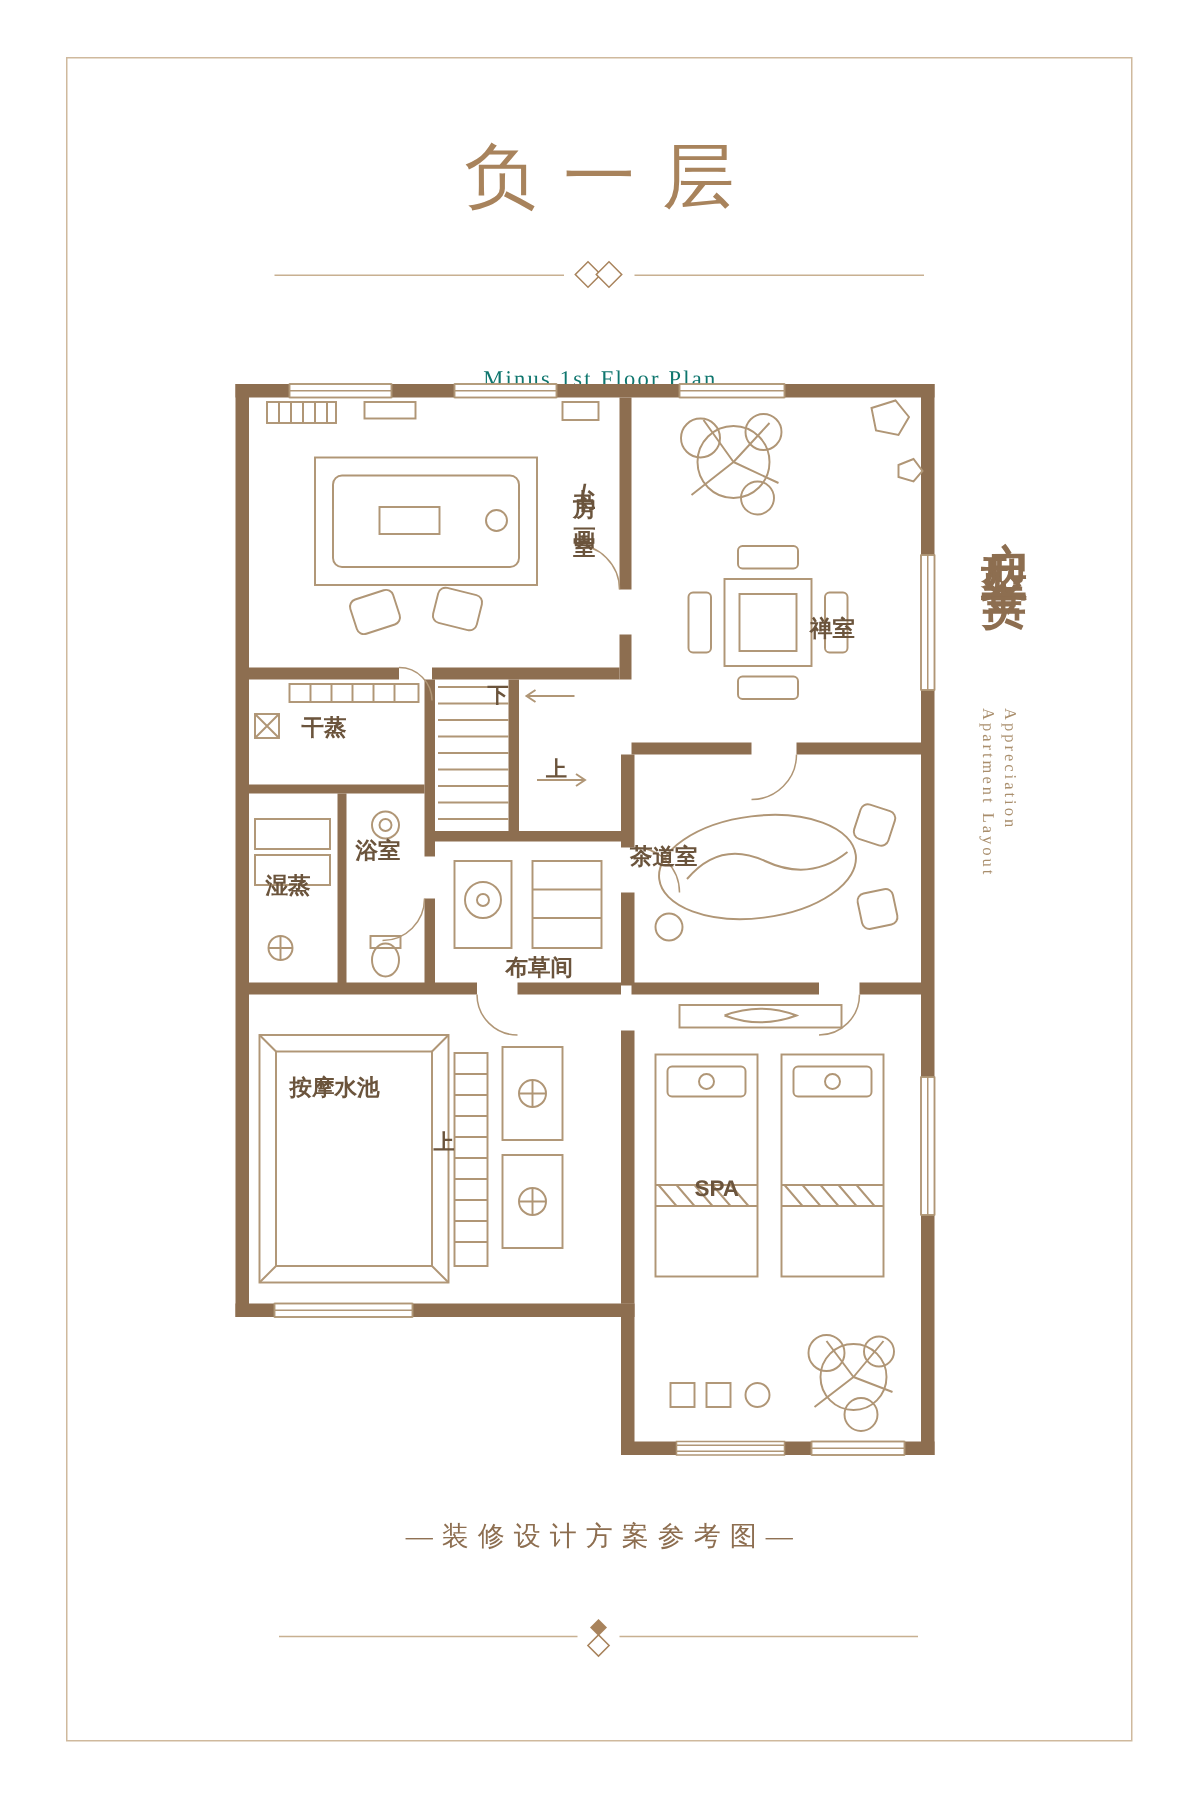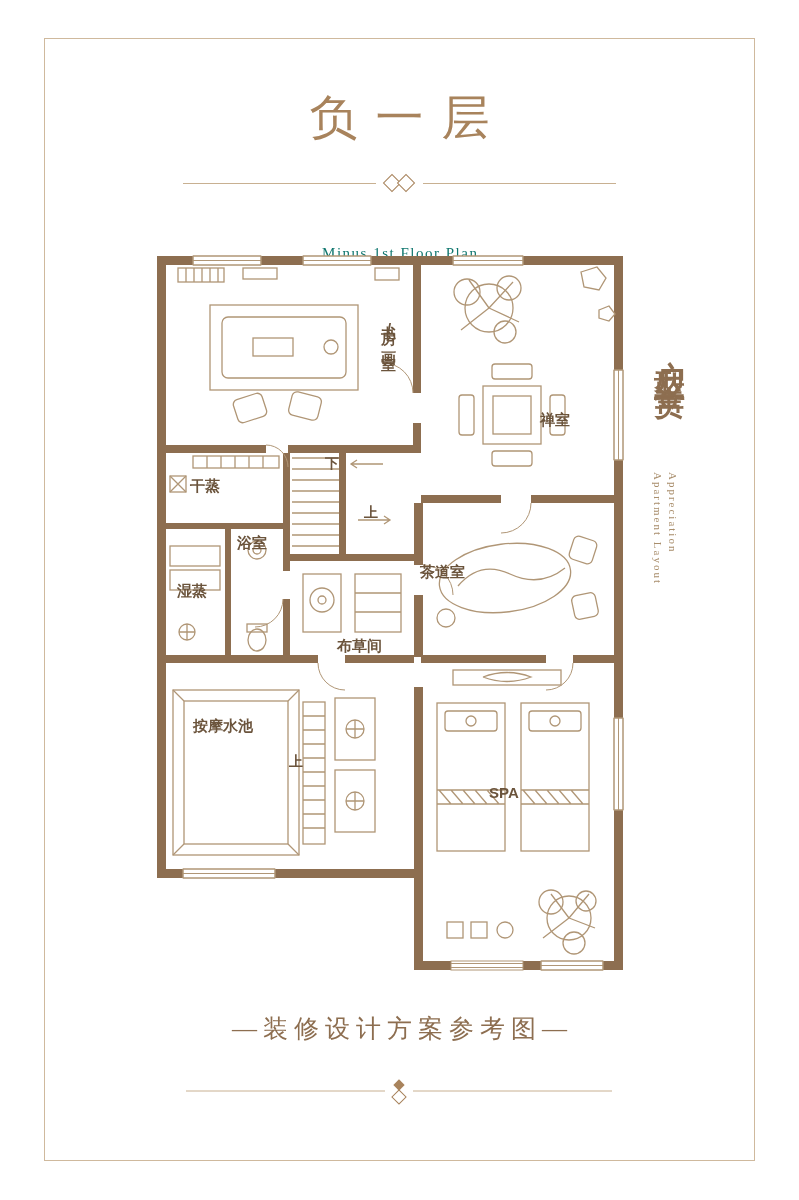--- a/index.html
+++ b/index.html
@@ -28,21 +28,21 @@
     writing-mode:vertical-rl;text-orientation:upright;
     font-size:31px;font-weight:600;color:#8d6e50;letter-spacing:9px;
   }
   .side-sub{
     position:absolute;left:652px;top:472px;display:flex;flex-direction:row;gap:3px;
     color:#a98e6c;font-size:11px;letter-spacing:2px;
   }
   .side-sub div{writing-mode:vertical-lr;text-orientation:mixed;}
   .caption{
     position:absolute;left:0;top:1012px;width:799px;text-align:center;
-    font-size:25px;font-weight:500;color:#8d6e50;letter-spacing:6px;text-indent:6px;
+    font-size:18px;font-weight:500;color:#8d6e50;letter-spacing:6px;text-indent:6px;
   }
 </style>
 </head>
 <body>
 
 <div class="page">
 
   <svg class="decor" viewBox="0 0 799 1200">
     <rect x="44.5" y="38.5" width="710" height="1122" fill="none" stroke="#cfb99d" stroke-width="1"></rect>
     <g fill="none" stroke="#c2a océ886" stroke-width="1">
@@ -266,28 +266,28 @@
       <g>
         <rect x="294" y="672" width="16" height="16"></rect>
         <rect x="318" y="672" width="16" height="16"></rect>
         <circle cx="352" cy="680" r="8"></circle>
       </g>
     </g>
   </svg>
 
   <div class="lbl vert" style="left:380px;top:314px;">书房/画室</div>
   <div class="lbl" style="left:540px;top:412px;">禅室</div>
-  <div class="lbl" style="left:190px;top:478px;">干蒸</div>
+  <div class="lbl" style="left:201px;top:478px;">干蒸</div>
   <div class="lbl" style="left:177px;top:583px;">湿蒸</div>
-  <div class="lbl" style="left:237px;top:535px;">浴室</div>
+  <div class="lbl" style="left:237px;top:560px;">浴室</div>
   <div class="lbl" style="left:420px;top:564px;">茶道室</div>
   <div class="lbl" style="left:337px;top:638px;">布草间</div>
   <div class="lbl" style="left:193px;top:718px;">按摩水池</div>
   <div class="lbl small" style="left:289px;top:754px;">上</div>
-  <div class="lbl" style="left:489px;top:785px;">SPA</div>
+  <div class="lbl" style="left:463px;top:785px;">SPA</div>
   <div class="lbl small" style="left:325px;top:456px;">下</div>
   <div class="lbl small" style="left:364px;top:505px;">上</div>
 
   <div class="side-title">户型鉴赏</div>
   <div class="side-sub">
     <div>Apartment Layout</div>
     <div>Appreciation</div>
   </div>
 
   <div class="caption">—装修设计方案参考图—</div>

